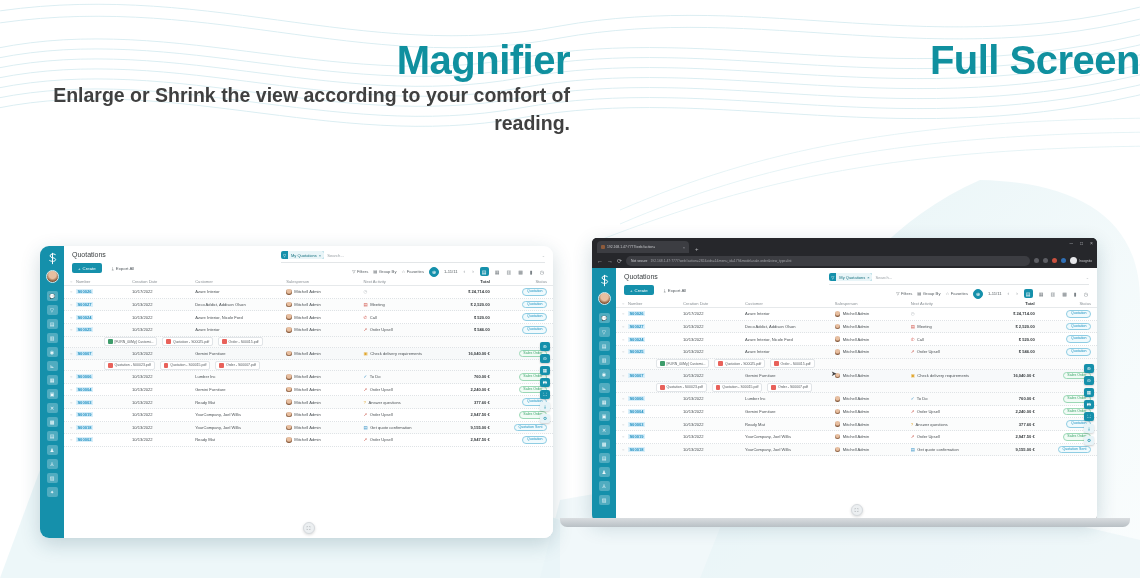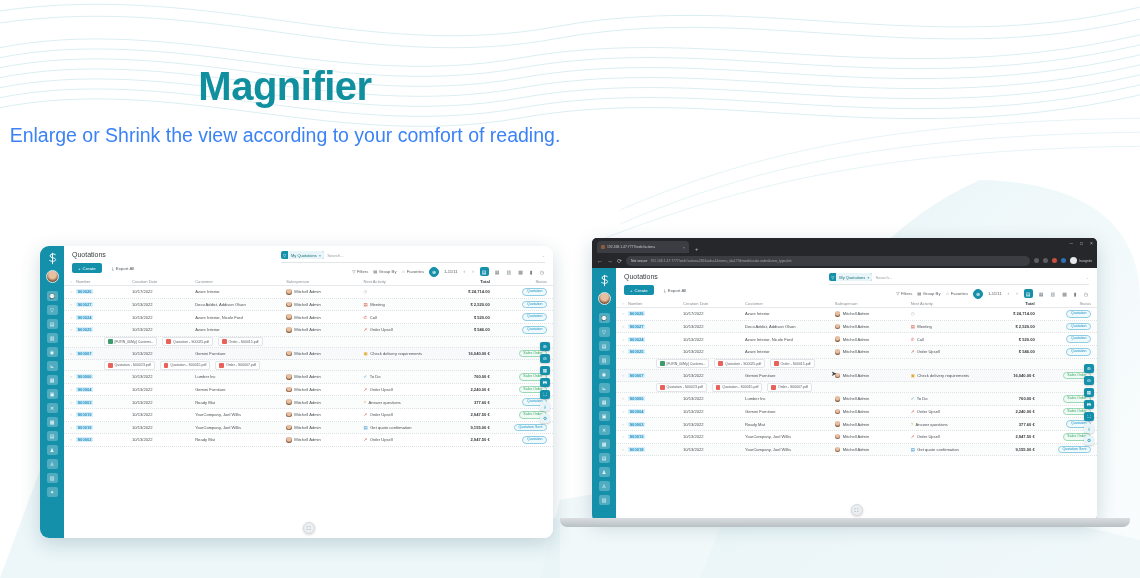--- a/index.html
+++ b/index.html
@@ -6,26 +6,26 @@
   html, body { width: 1140px; height: 578px; overflow: hidden; }
   body {
     font-family: "Liberation Sans", sans-serif;
     background: #ffffff;
     position: relative;
   }
   .bg-waves { position: absolute; inset: 0; width: 1140px; height: 578px; pointer-events: none; }
 
   
   .headings { position: absolute; top: 0; left: 0; width: 1140px; height: 200px; display: flex; }
-  .head-col { width: 570px; text-align: center; padding-top: 64px; }
+  .head-col { width: 570px; text-align: right; padding-top: 38px; }
   .head-title {
     font-size: 40px; font-weight: bold; color: #10909f; letter-spacing: -0.5px; line-height: 1.1;
   }
   .head-sub {
-    margin-top: 14px; font-size: 19.5px; color: #3b82f6; line-height: 1.42; font-weight: 400;
+    font-size: 19.5px; color: #404040; line-height: 1.42; font-weight: 700;
   }
 
   
   .device { position: absolute; }
 
   
   .tablet {
     left: 40px; top: 246px; width: 513px; height: 292px;
     background: #ffffff; border-radius: 9px;
     box-shadow: 0 6px 20px rgba(20,70,90,.20);
@@ -243,20 +243,21 @@
   <path d="M40,470 C180,430 420,470 560,520 L560,578 L0,578 Z" fill="#e7f4f7" opacity="0.75"></path>
   <path d="M560,500 C760,460 980,500 1140,540 L1140,578 L540,578 Z" fill="#e7f4f7" opacity="0.6"></path>
 </svg>
 
 <div class="headings">
   <div class="head-col">
     <div class="head-title">Magnifier</div>
     <div class="head-sub">Enlarge or Shrink the view according to your comfort of reading.</div>
   </div>
   <div class="head-col">
+    <div class="head-title">Full Screen</div>
   </div>
 </div>
 
 <div class="device tablet">
   <div class="app">
 
     <div class="rail">
       <svg class="rail-logo" viewBox="0 0 24 24" fill="none" stroke="#ffffff" stroke-width="1.6">
         <path d="M17 6c-3-2.5-9-1.5-9 2 0 3.5 9 2 9 5.5S11 17.5 7 15"></path>
         <path d="M12 3v18"></path>

